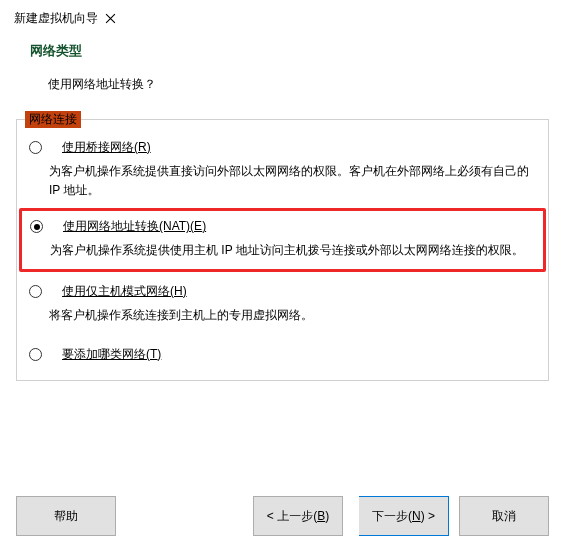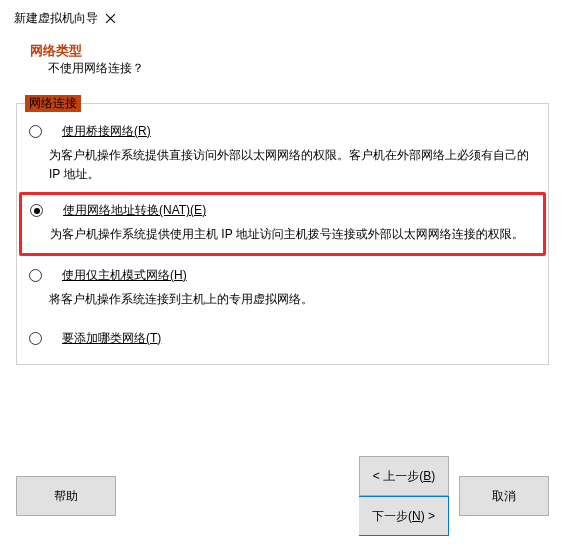--- a/index.html
+++ b/index.html
@@ -37,22 +37,22 @@
     .close-btn svg {
       width: 11px;
       height: 11px;
     }
     .header-section {
       padding: 8px 0 12px 30px;
     }
     .header-title {
       font-size: 13px;
       font-weight: bold;
-      color: #c2410c;
-      margin-bottom: 0;
+      color: #14532d;
+      margin-bottom: 16px;
     }
     .header-subtitle {
       font-size: 12px;
       color: #000;
       padding-left: 18px;
     }
     .fieldset {
       margin: 14px 16px 0 16px;
       border: 1px solid #d0d0d0;
       padding: 0;
@@ -147,22 +147,21 @@
       padding: 0 10px;
       display: inline-flex;
       align-items: center;
       justify-content: center;
     }
     .btn-help {
       min-width: 100px;
     }
     .btn-group {
       display: flex;
-      gap: 0;
-      flex-direction: column;
+      gap: 16px;
     }
     .btn-group .btn {
       margin-left: 0;
     }
     .btn-group .btn + .btn {
       border-left: none;
     }
     .btn-default {
       border: 1px solid #0078d7;
       background: #e1e1e1;
@@ -181,21 +180,21 @@
   <div class="titlebar-title">新建虚拟机向导</div>
   <div class="close-btn">
     <svg viewBox="0 0 10 10">
         <path d="M1 1 L9 9 M9 1 L1 9" stroke="#000" stroke-width="1" fill="none"></path>
       </svg>
   </div>
 </div>
 
 <div class="header-section">
   <div class="header-title">网络类型</div>
-  <div class="header-subtitle">不使用网络连接？</div>
+  <div class="header-subtitle">使用网络地址转换？</div>
 </div>
 
 <div class="fieldset">
   <div class="fieldset-legend">网络连接</div>
   <div class="fieldset-content">
 
     <div class="radio-option">
       <div class="radio-row">
         <span class="radio-circle"></span>
         <span class="radio-label"><span>使用桥接网络(</span><span class="underline">R</span><span>)</span></span>

